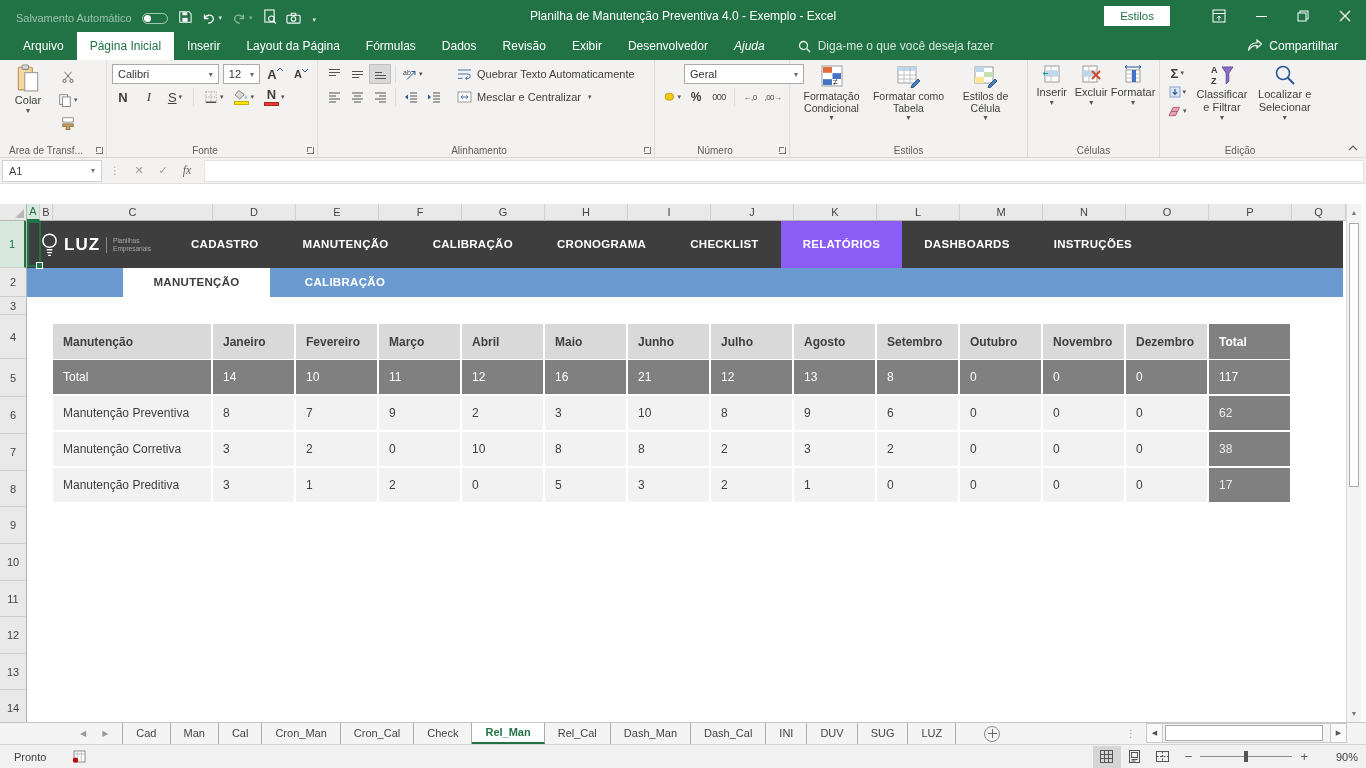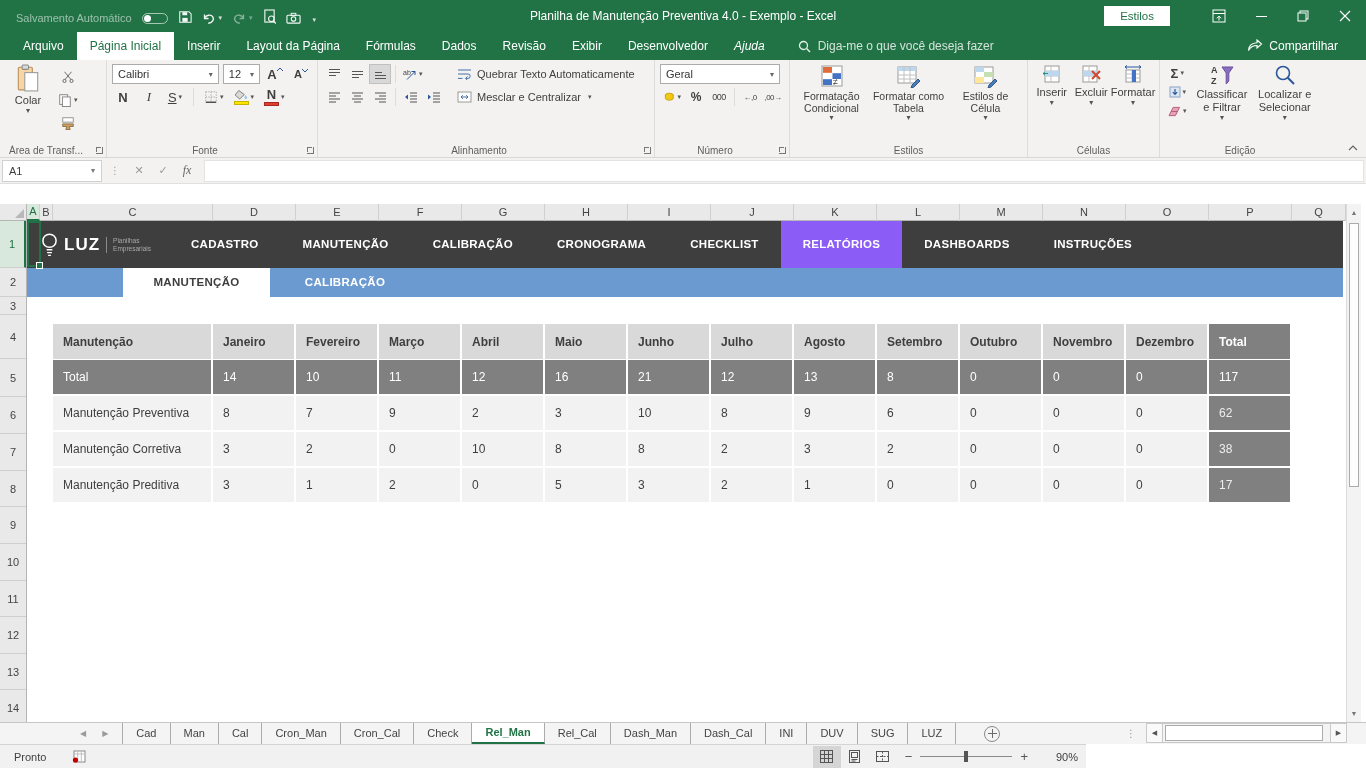--- a/index.html
+++ b/index.html
@@ -119,21 +119,21 @@
   .stab:first-child { border-left:1px solid #ababab; }
   .stab.active { background:#fff; color:#217346; font-weight:bold; border-bottom:2px solid #217346; line-height:18px; }
   .plusbtn { margin-left:28px; align-self:center; width:16px; height:16px; border:1px solid #8a8a8a; border-radius:50%; color:#6a6a6a; display:flex; align-items:center; justify-content:center; font-size:11px; cursor:pointer; }
   .tdots { position:absolute; left:1126px; top:722px; height:22px; display:flex; align-items:center; color:#9a9a9a; font-size:10px; }
   .hscroll { position:absolute; left:1146px; top:723px; width:201px; height:20px; display:flex; background:#f4f4f4; }
   .har { width:17px; display:flex; align-items:center; justify-content:center; border:1px solid #c9c9c9; color:#555; font-size:7px; cursor:pointer; background:#f9f9f9; }
   .htrack { flex:1; position:relative; border-top:1px solid #c9c9c9; border-bottom:1px solid #c9c9c9; }
   .hthumb { position:absolute; left:2px; top:1px; width:158px; height:16px; background:#fff; border:1px solid #ababab; cursor:grab; }
 
   
-  .statusbar { position:absolute; left:0; top:744px; width:1086px; height:24px; background:#f1f1f1; border-top:1px solid #d4d4d4; display:flex; align-items:center; }
+  .statusbar { position:absolute; left:0; top:744px; width:1366px; height:24px; background:#f1f1f1; border-top:1px solid #d4d4d4; display:flex; align-items:center; }
   .ready { margin-left:14px; font-size:11px; color:#3f3f3f; }
   .macro { margin-left:26px; cursor:pointer; display:flex; }
   .sright { position:absolute; right:8px; display:flex; align-items:center; }
   .vbtn { width:28px; height:22px; display:flex; align-items:center; justify-content:center; cursor:pointer; }
   .vbtn.on { background:#d5d5d5; }
   .zminus,.zplus { color:#555; font-size:13px; padding:0 8px; cursor:pointer; }
   .ztrack { width:92px; height:1px; background:#8a8a8a; position:relative; cursor:pointer; }
   .zthumb { position:absolute; left:44px; top:-5px; width:4px; height:11px; background:#555; }
   .zlabel { width:36px; text-align:right; font-size:11px; color:#3f3f3f; margin-left:6px; cursor:pointer; }
 
@@ -417,21 +417,21 @@
             <span>Mesclar e Centralizar</span>
           </div>
         </div>
       </div>
       <span class="glabel">Alinhamento</span>
       <span class="launcher"></span>
     </div>
 
     <div class="rgroup" style="width:135px;">
       <div class="gcol">
-        <span class="rsel" style="width:120px;">
+        <span class="rsel" style="width:120px;margin-left:24px;">
             <span>Geral</span>
           </span>
         <div class="grow" style="align-items:center;gap:1px;">
           <span class="sbtn dd">
             <svg width="15" height="12" viewBox="0 0 16 12">
                 <ellipse cx="8" cy="3.4" rx="5" ry="2.2" fill="#f2c811" stroke="#b7950b"></ellipse>
                 <path d="M3 3.4v4.4c0 1.2 2.2 2.2 5 2.2s5-1 5-2.2V3.4" fill="#f2c811" stroke="#b7950b"></path>
               </svg>
           </span>
           <span class="sbtn">

